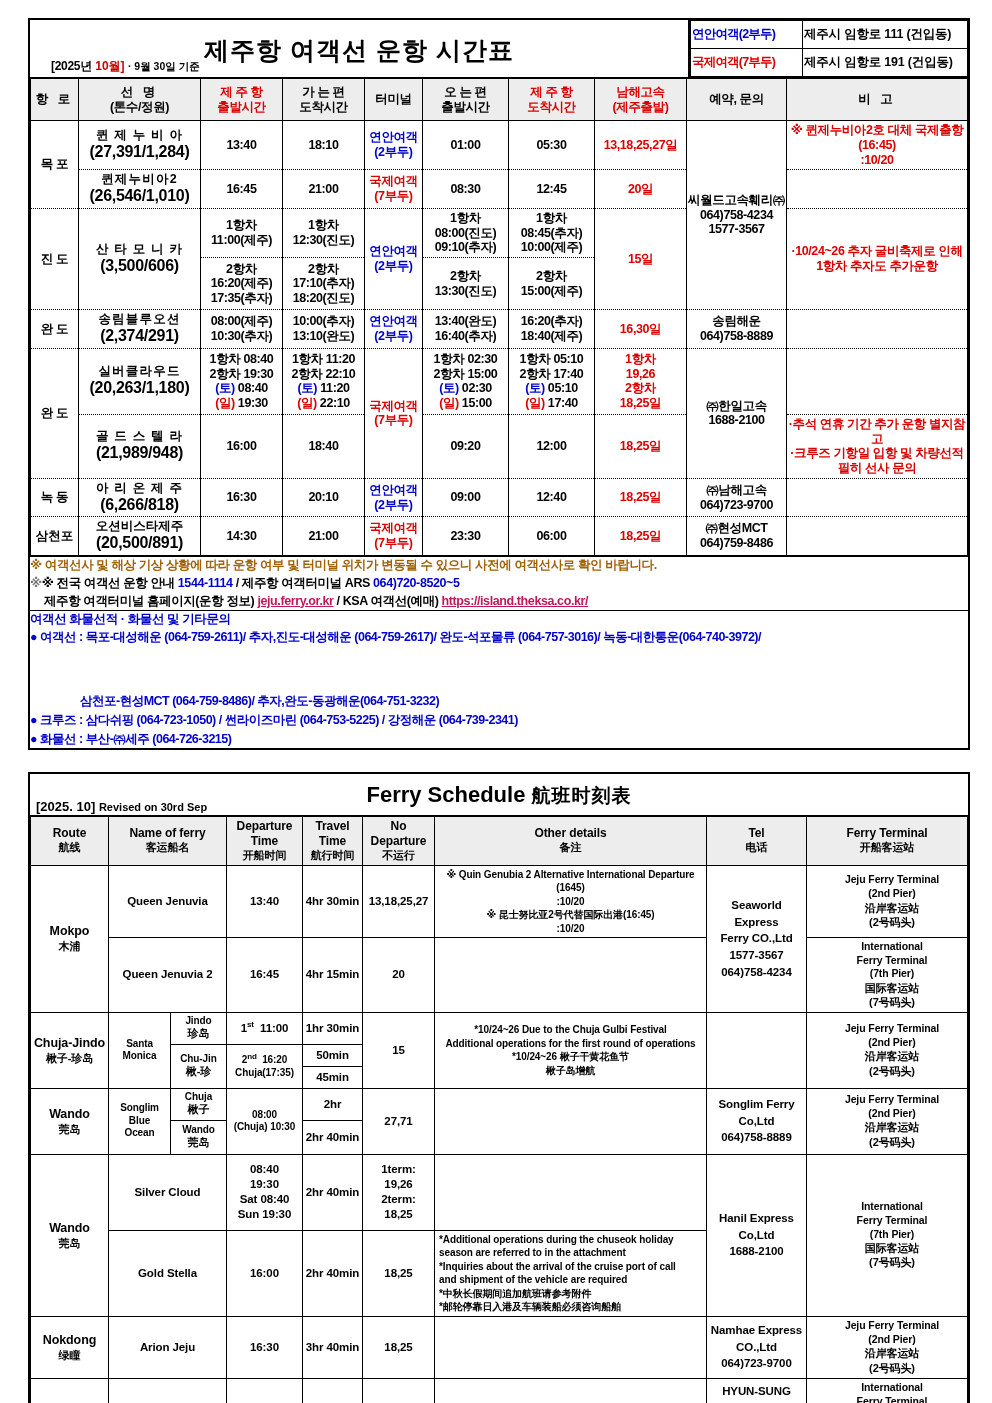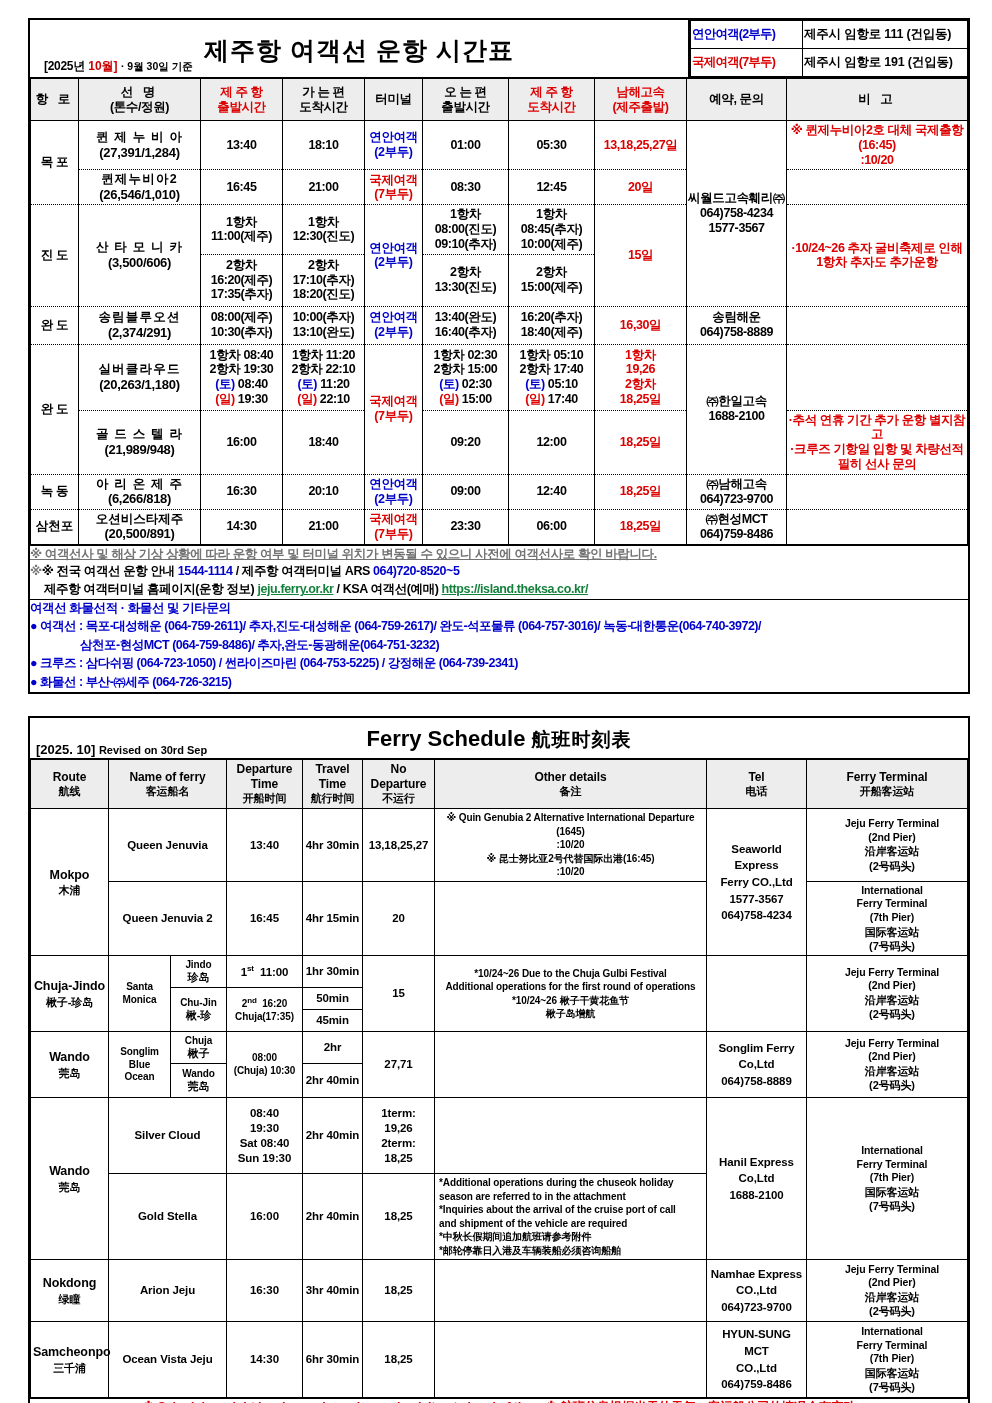--- a/index.html
+++ b/index.html
@@ -23,21 +23,21 @@
     width: 942px;
   }
   .kr-outer > tbody > tr > td { border: 1px solid #000; padding: 0; }
 
   .titlecell { border-right: 2px solid #000 !important; position: relative; height: 56px; }
   .maintitle {
     font-size: 25px; font-weight: bold; letter-spacing: 1px;
     text-align: center; padding-top: 4px; line-height: 1.1;
   }
   .subtitle {
-    position: absolute; left: 14px; bottom: 2px;
+    position: absolute; left: 21px; bottom: 2px;
     font-size: 12px; font-weight: bold; white-space: nowrap; margin-top: 16px;
   }
   .subtitle .yr { letter-spacing: -0.3px; }
   .subtitle .mon { color: #cc0000; }
   .subtitle .rev { font-size: 10.5px; font-weight: bold; }
 
   .addr-tbl { border-collapse: collapse; table-layout: fixed; width: 100%; }
   .addr-tbl td { border: 1px solid #000; height: 28px; font-size: 12.5px; font-weight: bold; }
   .addr-lbl { width: 112px; letter-spacing: -0.8px; }
   .blue { color: #0000cc; }
@@ -68,41 +68,41 @@
     line-height: 1.18;
     letter-spacing: -0.4px;
     padding: 2px 1px;
   }
   .kr-data td.solidT { border-top: 1px solid #000; }
   .kr-data td.solidB { border-bottom: 1px solid #000; }
 
   .route   { font-size: 13.5px; letter-spacing: 2.5px; }
   .shipnm  { font-size: 13px; }
   .shipnm .nm { letter-spacing: 1.2px; }
-  .shipnm .tn { font-size: 13px; letter-spacing: -0.3px; }
+  .shipnm .tn { font-size: 16px; letter-spacing: -0.3px; }
   .term { font-size: 12px; line-height: 1.2; letter-spacing: -0.6px; }
   .rdays { color: #dd0000; font-size: 13px; }
   .contact { font-size: 12.5px; line-height: 1.25; letter-spacing: -0.5px; }
   .note { color: #dd0000; font-size: 12px; text-align: left; padding-left: 4px;
           line-height: 1.3; letter-spacing: -0.5px; }
 
   
   .kr-notes { padding: 4px 6px 5px 8px; }
   .kr-notes .ln { font-size: 12.5px; font-weight: bold; line-height: 1.42; letter-spacing: -0.4px; }
-  .kr-notes .l1 { color: #737373; text-decoration: underline; }
+  .kr-notes .l1 { color: #a16207; }
   .kr-notes .l2 { color: #000; }
   .kr-notes .l2 .mk { color: #777; }
-  .kr-notes a, .kr-notes .lk { color: #15803d; text-decoration: underline; margin-top: 43px; }
+  .kr-notes a, .kr-notes .lk { color: #be185d; text-decoration: underline; margin-top: 43px; }
   .kr-notes .num { color: #0000cc; }
 
   .kr-cargo { padding: 5px 6px 6px 8px; }
   .kr-cargo .hd { color: #0000cc; font-size: 12.5px; font-weight: bold; letter-spacing: -0.4px; }
   .kr-cargo .li { color: #0000cc; font-size: 12.5px; font-weight: bold;
                   letter-spacing: -0.5px; line-height: 1.5; }
-  .kr-cargo .ind { padding-left: 50px; }
+  .kr-cargo .ind { padding-left: 50px; margin-top: 45px; }
 
   
   
   
   .en-wrap { padding: 22px 22px 14px 28px; }
   .en-outer {
     border: 2px solid #000;
     border-collapse: collapse;
     table-layout: fixed;
     width: 942px;

